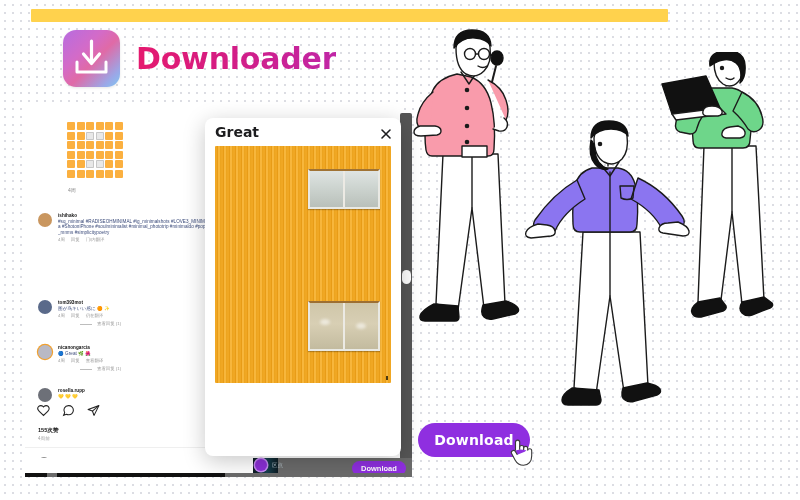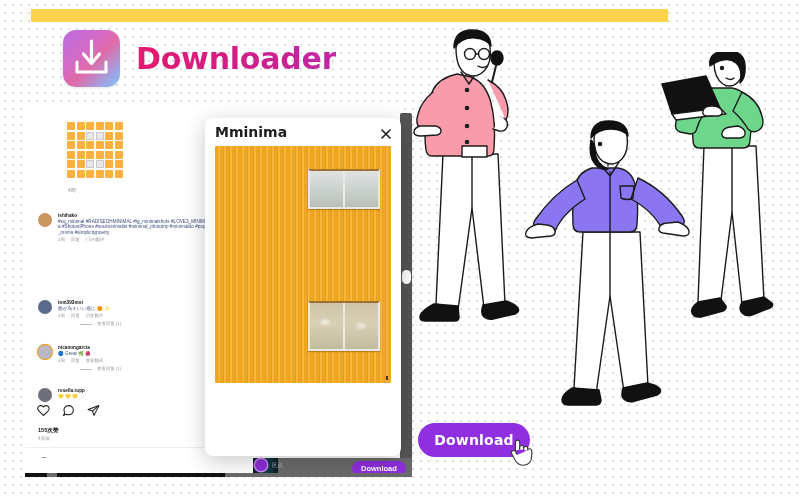--- a/index.html
+++ b/index.html
@@ -464,21 +464,21 @@
   <div id="chrome-bottom-dark"></div>
   <div id="chrome-mini-badge"></div>
   <div id="chrome-mini-label">区点</div>
   <button id="chrome-dl-btn">Download</button>
   <div id="chrome-scroll"></div>
   <div id="chrome-scroll-thumb"></div>
   <div id="chrome-scroll-nub"></div>
 
   <div id="photos-modal">
     <div id="modal-header">
-      <span id="modal-title">Mminima</span>
+      <span id="modal-title">Great</span>
       <span id="modal-close">
         <svg width="12" height="12" viewBox="0 0 12 12" stroke="#1d1d1f" stroke-width="1.6" stroke-linecap="round">
           <path d="M2 2 L10 10 M10 2 L2 10"></path>
         </svg>
       </span>
     </div>
     <div id="modal-photo">
       <div class="window top"></div>
       <div class="window bottom">
         <span class="glow" style="left:10px; top:16px;"></span>

